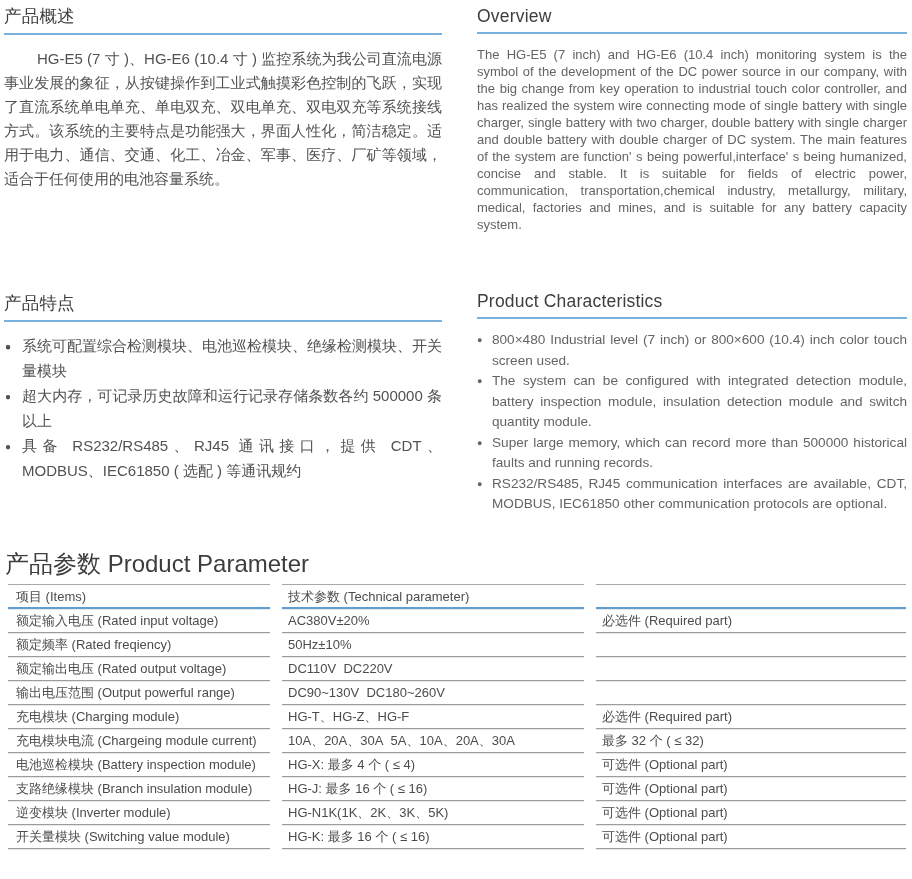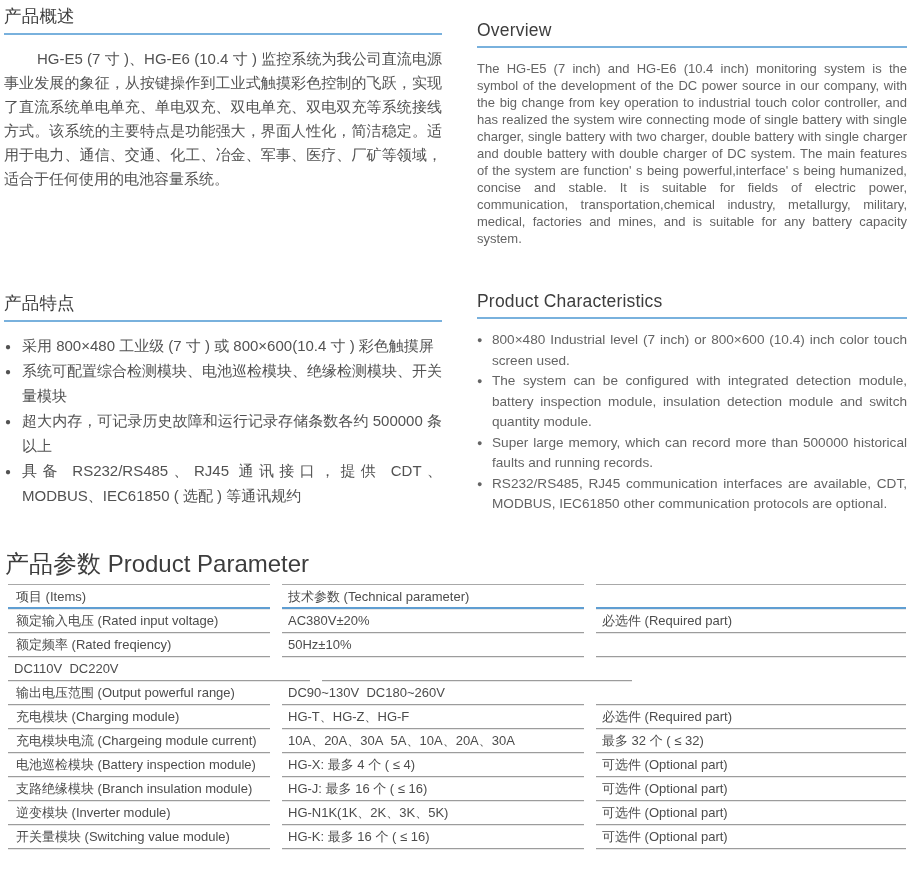--- a/index.html
+++ b/index.html
@@ -30,31 +30,31 @@
 <body>
 
 <div id="page">
 
   <section class="sec" style="left:4px;top:2px;width:438px;">
     <h2>产品概述</h2>
     <div class="rule"></div>
     <p class="cn-text">HG-E5 (7 寸 )、HG-E6 (10.4 寸 ) 监控系统为我公司直流电源事业发展的象征，从按键操作到工业式触摸彩色控制的飞跃，实现了直流系统单电单充、单电双充、双电单充、双电双充等系统接线方式。该系统的主要特点是功能强大，界面人性化，简洁稳定。适用于电力、通信、交通、化工、冶金、军事、医疗、厂矿等领域，适合于任何使用的电池容量系统。</p>
   </section>
 
-  <section class="sec" style="left:477px;top:18px;width:430px;">
+  <section class="sec" style="left:477px;top:4px;width:430px;">
     <h2>Overview</h2>
     <div class="rule"></div>
     <p class="en-text">The HG-E5 (7 inch) and HG-E6 (10.4 inch) monitoring system is the symbol of the development of the DC power source in our company, with the big change from key operation to industrial touch color controller, and has realized the system wire connecting mode of single battery with single charger, single battery with two charger, double battery with single charger and double battery with double charger of DC system. The main features of the system are function' s being powerful,interface' s being humanized, concise and stable. It is suitable for fields of electric power, communication, transportation,chemical industry, metallurgy, military, medical, factories and mines, and is suitable for any battery capacity system.</p>
   </section>
 
   <section class="sec" style="left:4px;top:289px;width:438px;">
     <h2>产品特点</h2>
     <div class="rule"></div>
     <ul class="blist cn-list">
-      <li><span class="dot">●</span><span>采用 800×480 工业级 (7 寸 ) 或 800×600(10.4 寸 ) 彩色触摸屏</span></li>
+      <li><span class="dot">●</span></li>
       <li><span class="dot">●</span><span>系统可配置综合检测模块、电池巡检模块、绝缘检测模块、开关量模块</span></li>
       <li><span class="dot">●</span><span>超大内存，可记录历史故障和运行记录存储条数各约 500000 条以上</span></li>
       <li><span class="dot">●</span><span>具备 RS232/RS485、RJ45 通讯接口，提供 CDT、MODBUS、IEC61850 ( 选配 ) 等通讯规约</span></li>
     </ul>
   </section>
 
   <section class="sec" style="left:477px;top:289px;width:430px;">
     <h2>Product Characteristics</h2>
     <div class="rule"></div>
     <ul class="blist en-list">
@@ -77,20 +77,21 @@
       <div class="cell c1">额定输入电压 (Rated input voltage)</div>
       <div class="cell c2">AC380V±20%</div>
       <div class="cell c3">必选件 (Required part)</div>
     </div>
     <div class="prow">
       <div class="cell c1">额定频率 (Rated freqiency)</div>
       <div class="cell c2">50Hz±10%</div>
       <div class="cell c3"></div>
     </div>
     <div class="prow">
+      <div class="cell c1">额定输出电压 (Rated output voltage)</div>
       <div class="cell c2">DC110V&nbsp;&nbsp;DC220V</div>
       <div class="cell c3"></div>
     </div>
     <div class="prow">
       <div class="cell c1">输出电压范围 (Output powerful range)</div>
       <div class="cell c2">DC90~130V&nbsp;&nbsp;DC180~260V</div>
       <div class="cell c3"></div>
     </div>
     <div class="prow">
       <div class="cell c1">充电模块 (Charging module)</div>

